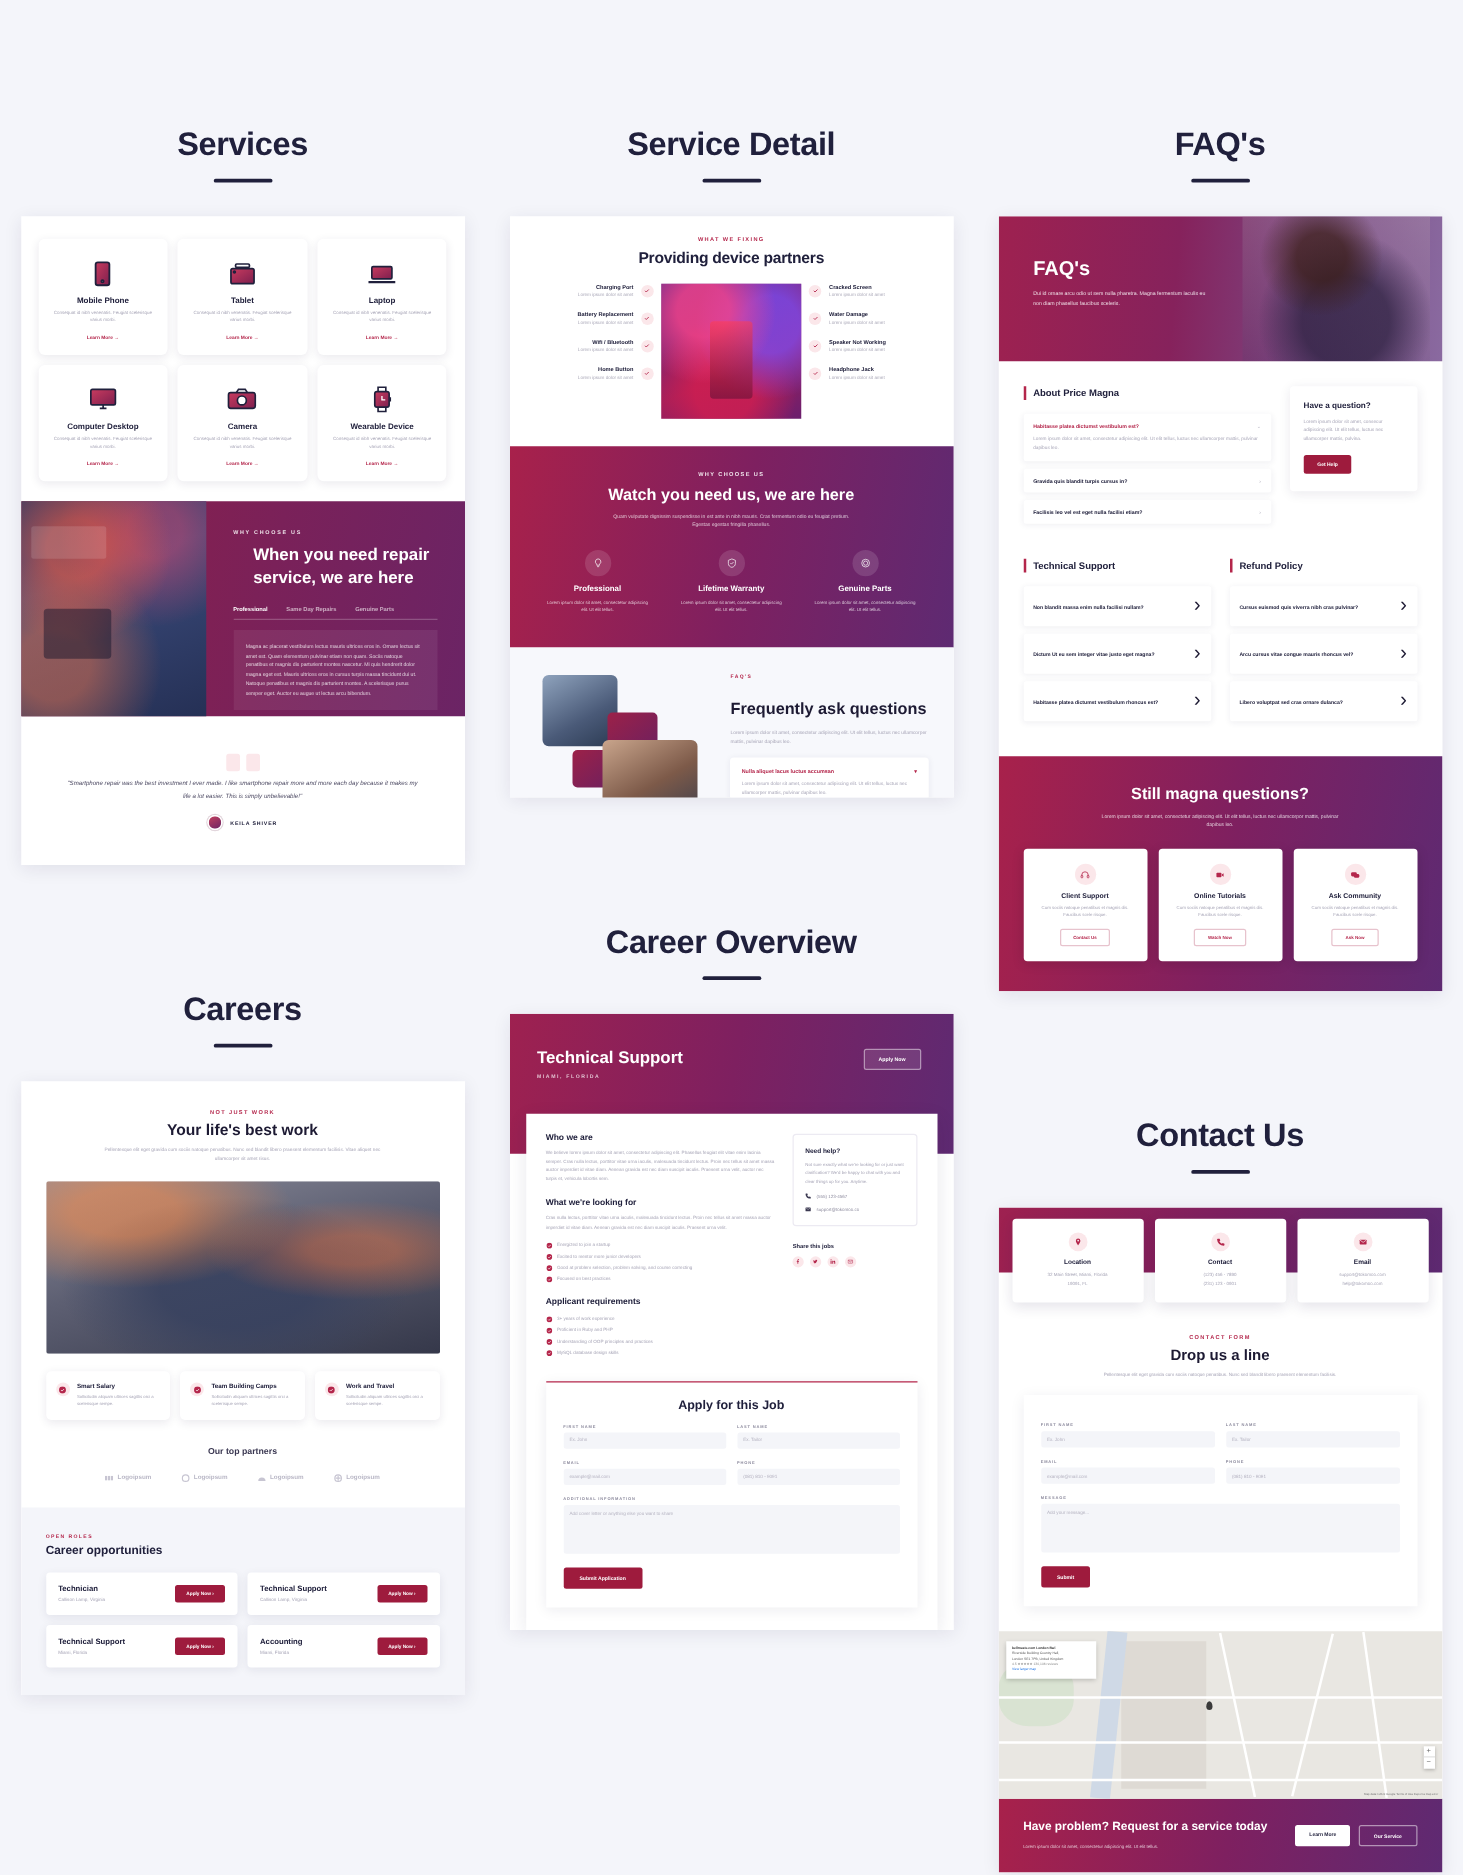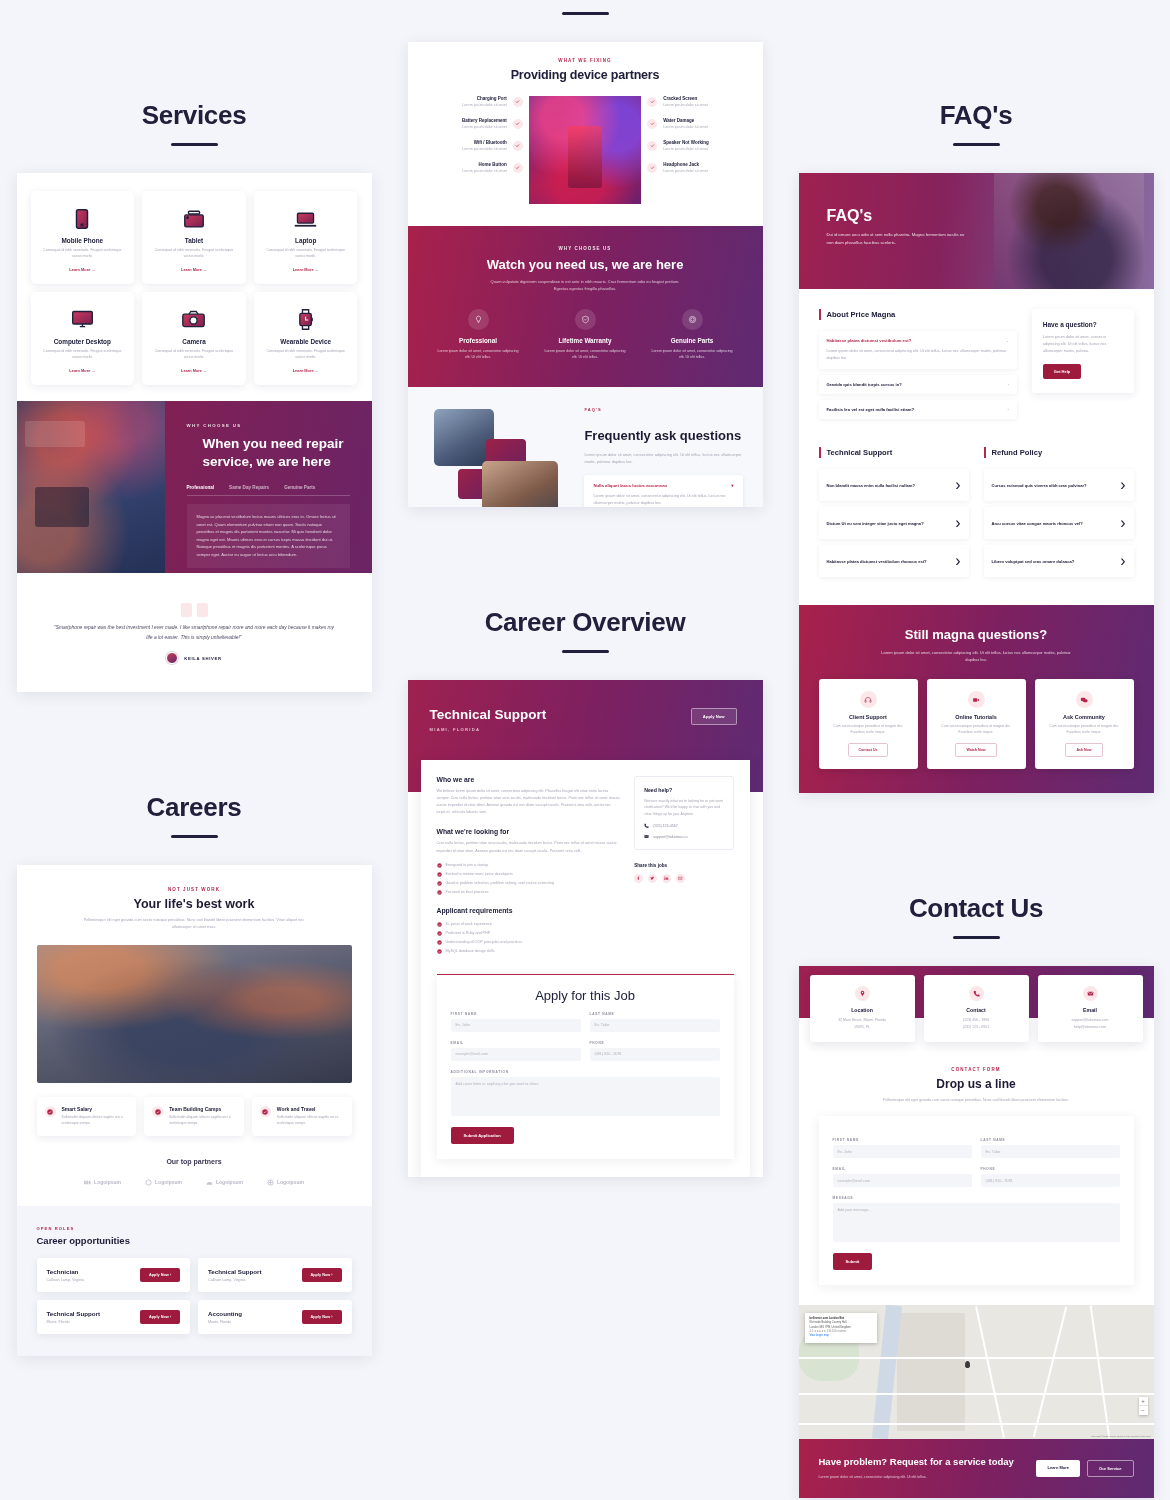--- a/index.html
+++ b/index.html
@@ -229,21 +229,21 @@
   .need { background:#fff; border:1px solid #eceaf2; border-radius:3px; padding:10px 9px;}
   .need h5 { font-size:5.2px; font-weight:700; color:#20203c;}
   .need p { font-size:3.5px; line-height:1.85; color:#a6a4b6; margin-top:5px;}
   .need-row { display:flex; gap:4px; align-items:center; margin-top:6px; font-size:3.6px; color:#8d8b9e;}
   .need-row svg{width:5px;height:5px;}
   .share-h { font-size:4.6px; font-weight:700; margin-top:13px; color:#20203c;}
   .socials { display:flex; gap:5px; margin-top:6px;}
   .soc { width:9px;height:9px;border-radius:50%;background:#fbe7ea;display:flex;align-items:center;justify-content:center;}
   .soc svg{width:4.5px;height:4.5px;}
   .apply-form { border-top:1.3px solid #b4264b; box-shadow:0 2px 10px rgba(30,25,70,.08); margin-top:16px; padding:13px 14px 15px; background:#fff;}
-  .apply-form h4 { font-size:13px; font-weight:400; text-align:center; color:#20203c;}
+  .apply-form h4 { font-size:10px; font-weight:700; text-align:center; color:#20203c;}
   .frow { display:flex; gap:9px; margin-top:9px;}
   .fld { flex:1;}
   .flabel { font-size:3.2px; letter-spacing:.7px; font-weight:700; color:#8d8b9e; text-transform:uppercase;}
   .finput { background:#f4f5f9; border-radius:2px; height:13px; margin-top:3px; display:flex; align-items:center; padding:0 5px;
             font-size:3.7px; color:#b4b2c0;}
   .ftext { background:#f4f5f9; border-radius:2px; height:39px; margin-top:3px; padding:5px; font-size:3.7px; color:#b4b2c0;}
   .btn-submit { background:#9e1b3d; color:#fff; font-size:4.1px; font-weight:700; padding:6px 13px; border-radius:2px; display:inline-block; margin-top:11px;}
 
   
   .ct-band { background:linear-gradient(100deg,#9e2150 0%,#7e2060 50%,#5e2a72 100%); height:52px; }
@@ -518,20 +518,21 @@
             </div>
           </div>
         </div>
       </div>
     </div>
   </div>
 
   <div class="col">
 
     <div>
+      <div class="page-title">Service Detail</div>
       <div class="title-rule"></div>
       <div class="mock">
         <div class="sd-top">
           <div class="eyebrow">WHAT WE FIXING</div>
           <div class="h2" style="margin-top:5px">Providing device partners</div>
           <div class="sd-cols">
             <div class="sd-side">
               <div class="sd-row r">
                 <div class="chk">
                     <svg viewBox="0 0 10 10" fill="none" stroke="#b4264b" stroke-width="1.4">

